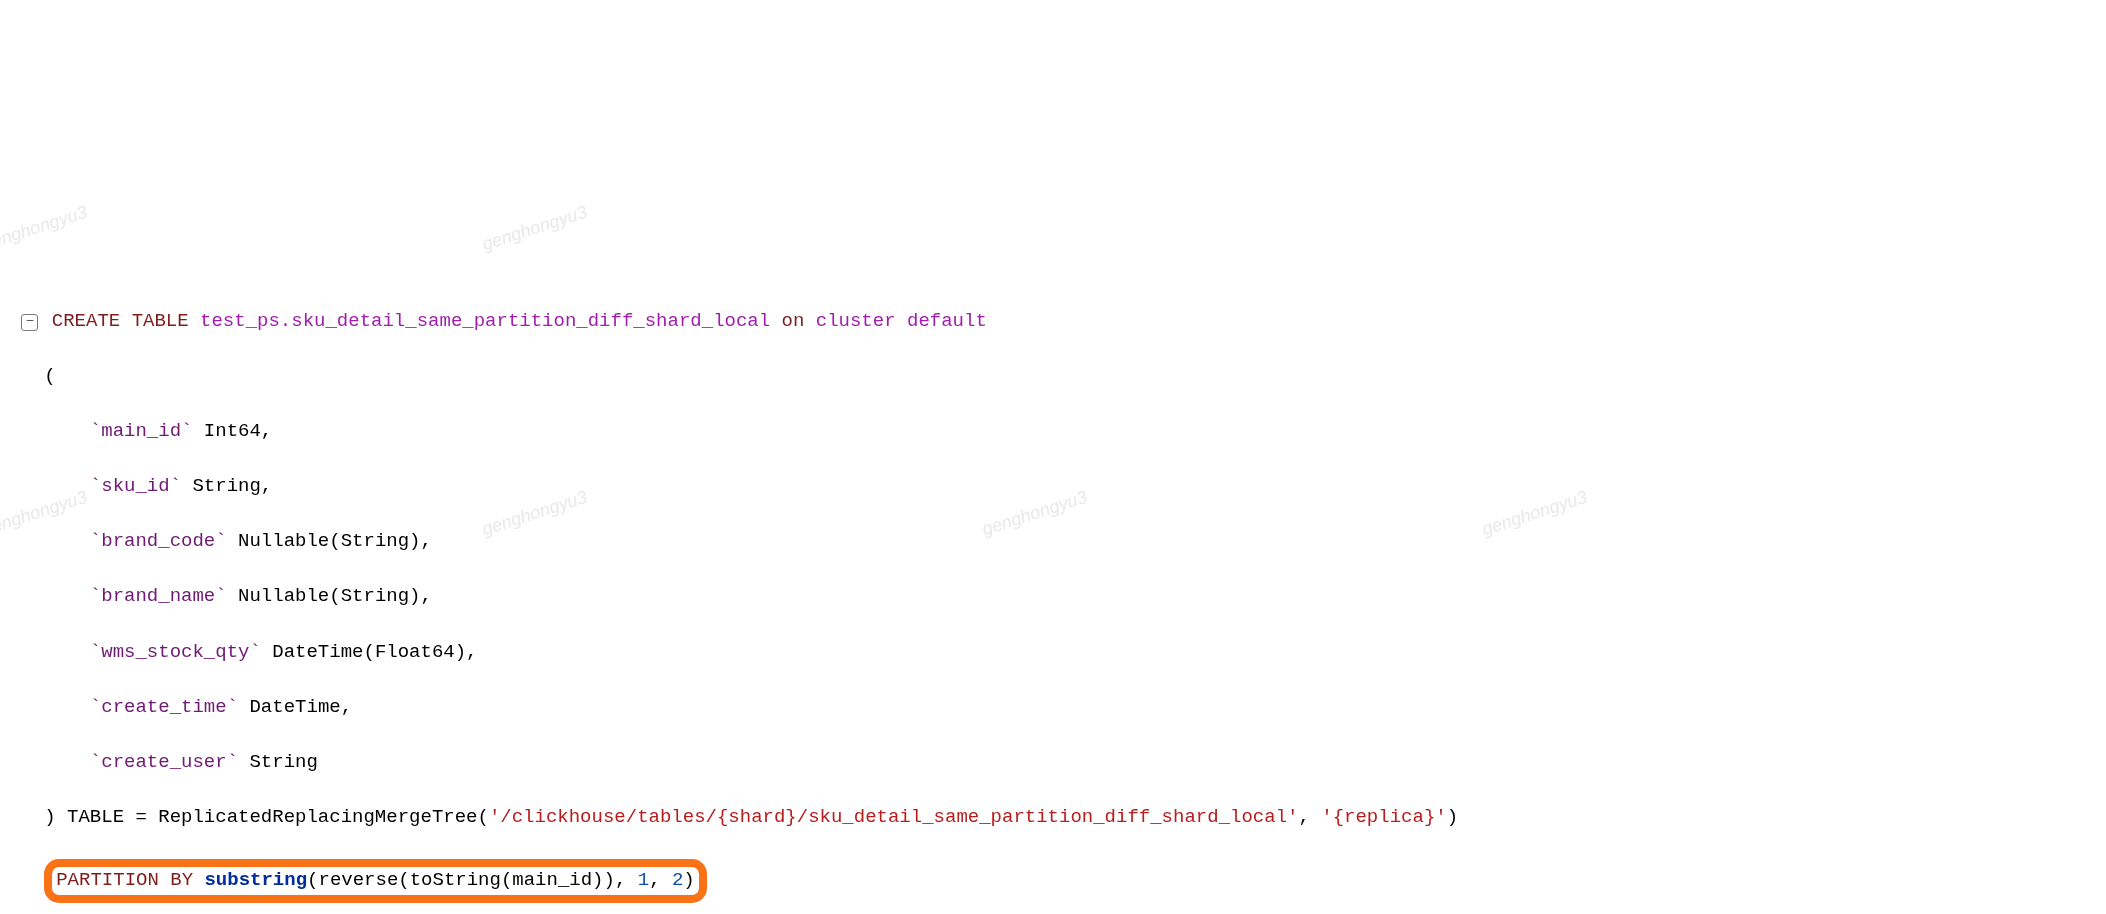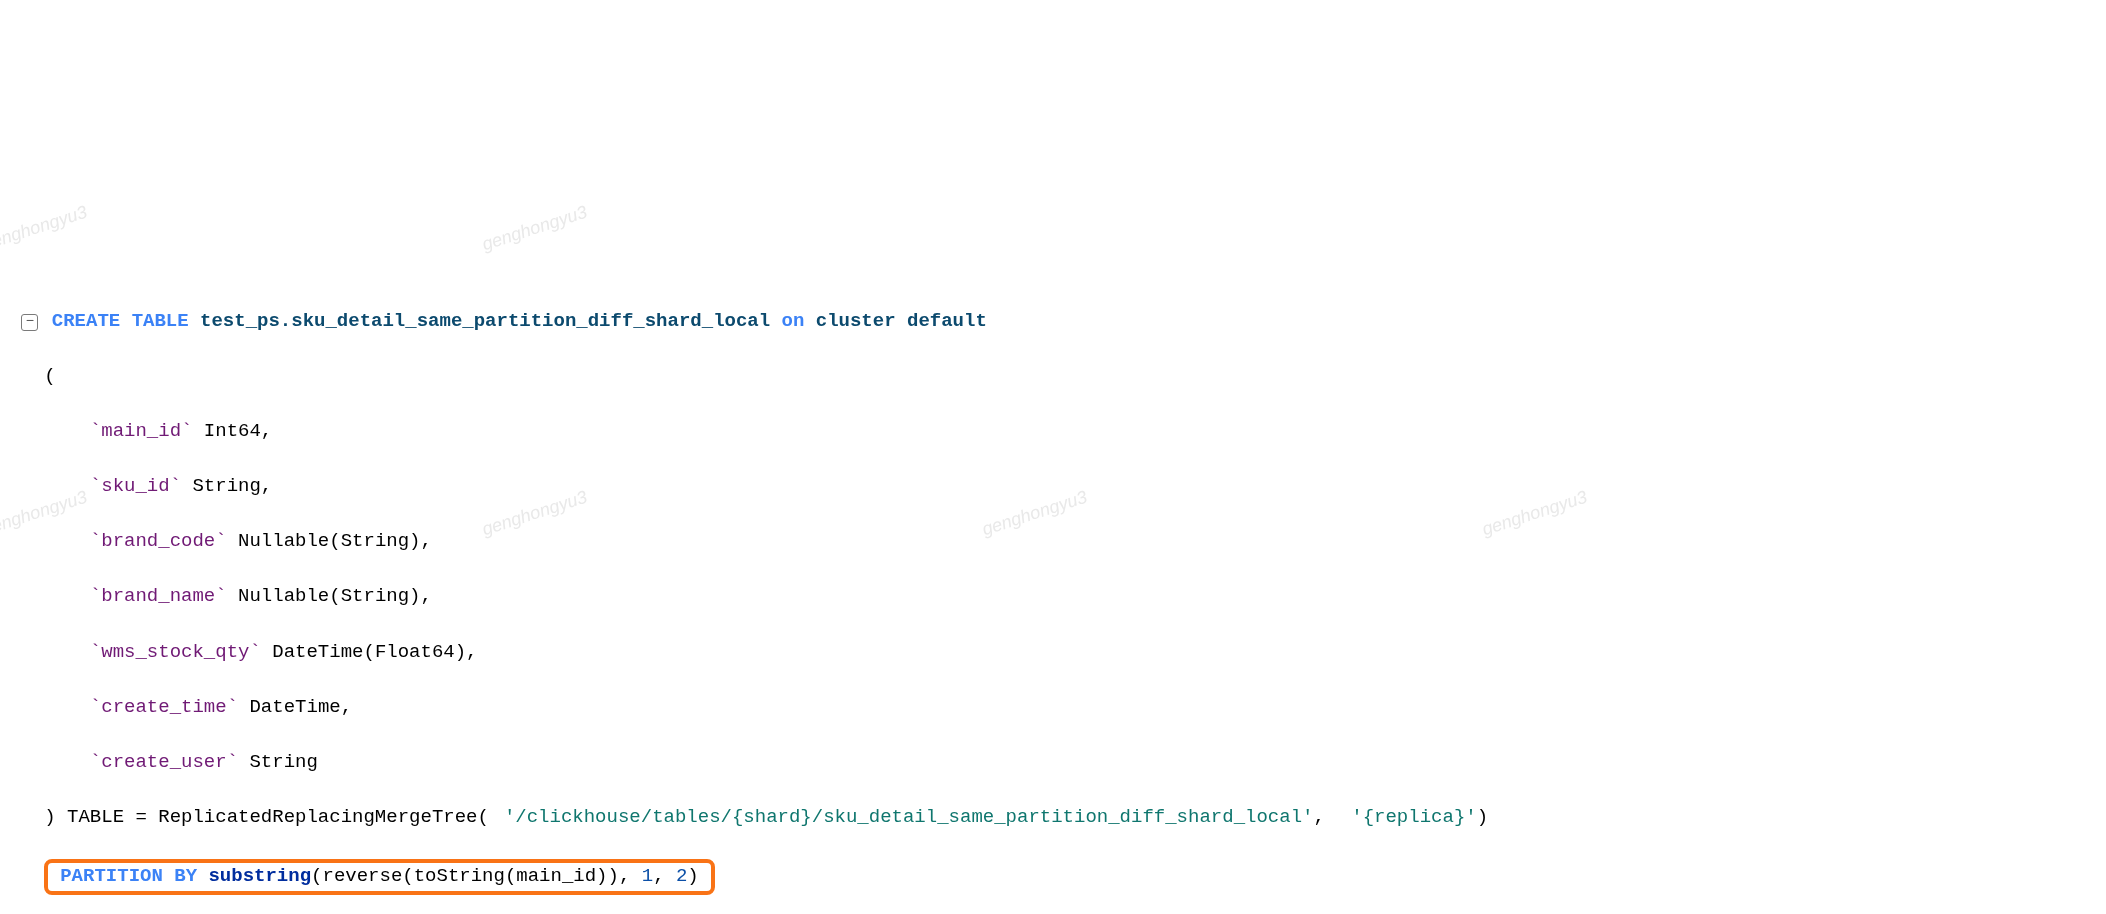--- a/index.html
+++ b/index.html
@@ -6,44 +6,44 @@
     margin: 0;
     padding: 5px 10px;
     background: #ffffff;
     font-family: "Consolas", "Courier New", monospace;
     font-size: 19px;
     line-height: 1.45;
     color: #000;
     white-space: pre;
     tab-size: 4;
   }
-  .kw   { color: #3b82f6; font-weight: bold; text-align: right; }    
+  .kw   { color: #7f1d1d; font-weight: normal; text-align: right; }    
   .fn   { color: #002d9e; font-weight: bold; }    
   .ident{ color: #701a75; }                       
-  .str  { color: #0f766e; margin-left: 15px; }                       
+  .str  { color: #b91c1c; }                       
   .num  { color: #0b4fa7; }                       
-  .plain{ color: #0c4a6e; font-weight: bold; }                       
+  .plain{ color: #a21caf; }                       
   .fold {
     display: inline-block;
     width: 15px; height: 15px;
     border: 1px solid #7a7a7a;
     border-radius: 3px;
     text-align: center;
     line-height: 11px;
     font-size: 14px;
     font-weight: normal;
     color: #555;
     vertical-align: 1px;
     margin-right: 2px;
     font-family: sans-serif;
   }
   .hlbox {
-    border: 4px solid #f97316;
-    border-radius: 8px;
-    padding: 0 12px;
+    border: 8px solid #f97316;
+    border-radius: 15px;
+    padding: 0 4px;
     display: inline-block;
   }
   .wm {
     position: absolute;
     color: #e9e9e9;
     font-family: sans-serif;
     font-size: 18px;
     font-style: italic;
     transform: rotate(-18deg);
     pointer-events: none;

